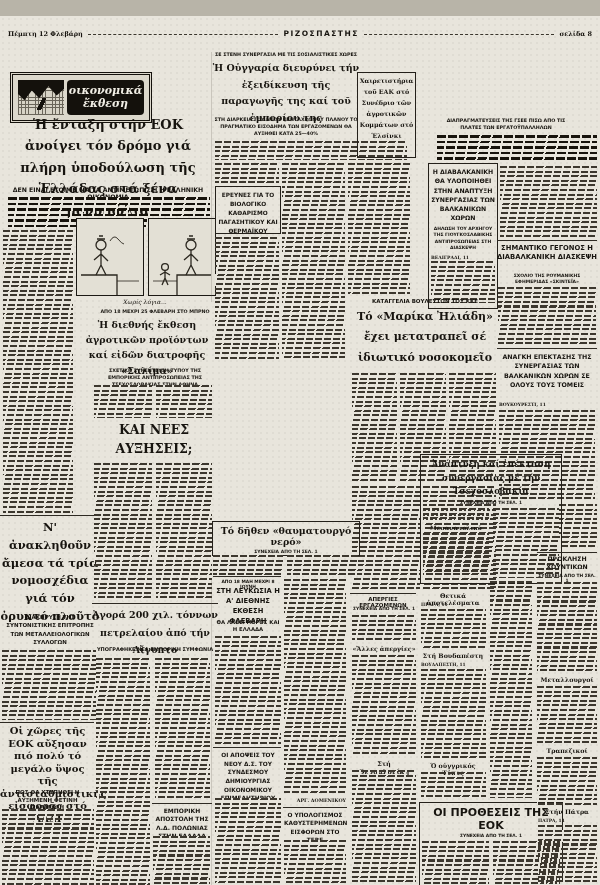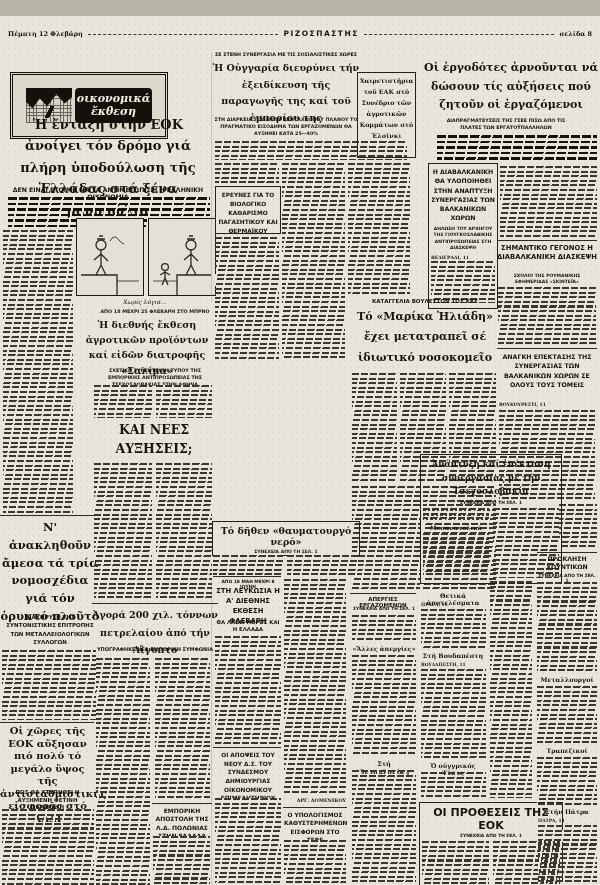--- a/index.html
+++ b/index.html
@@ -18,21 +18,21 @@
   .hl{font-weight:bold;text-align:center;}
   .serif{font-family:"DejaVu Serif",serif;}
   .sans{font-family:"DejaVu Sans",sans-serif;}
   .hr{border-top:1px solid #2e2a23;height:0;}
   .vr{border-left:1px solid #55504636;width:0;}
   .box{border:1px solid #24201a;}
   .tinylbl{font-family:"DejaVu Sans",sans-serif;font-weight:bold;text-align:center;}
   .masthead{display:flex;align-items:center;gap:5px;font-weight:bold;}
   .mdash{flex:1;border-top:1px solid #3a362d;height:0;margin-top:1px;
          border-top-style:dashed;}
-  .logo-outer{border:3px double #14110c;background:#dcd8cc;display:flex;padding:13px;gap:3px;align-items:stretch;}
+  .logo-outer{border:3px double #14110c;background:#dcd8cc;display:flex;padding:5px;gap:3px;align-items:stretch;}
   .chartic{width:46px;background:
       repeating-linear-gradient(to right,#6a655a 0 0.8px, transparent 0.8px 3.4px),
       repeating-linear-gradient(to bottom,#6a655a 0 0.8px, transparent 0.8px 3.4px),#d7d3c6;
       position:relative;overflow:hidden;}
   .chartic .peak{position:absolute;inset:0;background:#14110c;
       clip-path:polygon(0 0,100% 0,100% 26%,84% 44%,66% 18%,46% 52%,30% 30%,14% 58%,0 40%);}
   .chartic .pl{position:absolute;left:2px;right:2px;bottom:5px;height:12px;
       background:linear-gradient(115deg,transparent 47%,#14110c 47% 56%,transparent 56%);}
   .logo-label{flex:1;background:#14110c;color:#f2efe6;display:flex;flex-direction:column;
       align-items:center;justify-content:center;font-style:italic;font-weight:bold;
@@ -132,21 +132,20 @@
   <div class="abs tinylbl" style="left:213px;top:100px;width:146px;font-size:4.8px;line-height:1.5;">ΣΤΗ ΔΙΑΡΚΕΙΑ ΤΟΥ ΝΕΟΥ ΠΕΝΤΑΧΡΟΝΟΥ ΠΛΑΝΟΥ ΤΟ ΠΡΑΓΜΑΤΙΚΟ ΕΙΣΟΔΗΜΑ ΤΩΝ ΕΡΓΑΖΟΜΕΝΩΝ ΘΑ ΑΥΞΗΘΕΙ ΚΑΤΑ 25—40%</div>
   <div class="abs gk" style="left:215px;top:125px;width:192px;height:19px;"></div>
   <div class="abs gk" style="left:215px;top:147px;width:64px;height:21px;"></div>
   <div class="abs box tinylbl" style="left:215px;top:170px;width:64px;height:42px;font-size:5.8px;line-height:1.55;padding-top:4px;">ΕΡΕΥΝΕΣ ΓΙΑ ΤΟ ΒΙΟΛΟΓΙΚΟ ΚΑΘΑΡΙΣΜΟ ΠΑΓΑΣΗΤΙΚΟΥ ΚΑΙ ΘΕΡΜΑΪΚΟΥ</div>
   <div class="abs gk" style="left:215px;top:221px;width: 64px;height:122px;"></div>
   <div class="abs gk" style="left:282px;top:147px;width:63px;height:196px;"></div>
   <div class="abs gk" style="left:348px;top:147px;width:62px;height:132px;"></div>
 
   <div class="abs box tinylbl serif" style="left:357px;top:56px;width:55px;height:80px;font-size:6.3px;line-height:1.75;padding:2px 1px;font-family:'DejaVu Serif',serif;">Χαιρετιστήρια τοῦ ΕΑΚ στό Συνέδριο τῶν ἀγροτικῶν Κομμάτων στό Ἑλσίνκι</div>
 
-  <div class="abs hl serif" style="left:424px;top:43px;width:174px;font-size:11px;line-height:1.7;">Οἱ ἐργοδότες ἀρνοῦνται νά δώσουν τίς αὐξήσεις πού ζητοῦν οἱ ἐργαζόμενοι</div>
   <div class="abs tinylbl" style="left:446px;top:101px;width:120px;font-size:4.8px;line-height:1.5;">ΔΙΑΠΡΑΓΜΑΤΕΥΣΕΙΣ ΤΗΣ ΓΣΕΕ ΠΙΣΩ ΑΠΟ ΤΙΣ ΠΛΑΤΕΣ ΤΩΝ ΕΡΓΑΤΟΫΠΑΛΛΗΛΩΝ</div>
   <div class="abs gkb" style="left:437px;top:119px;width:160px;height:25px;"></div>
   <div class="abs gk" style="left:500px;top:150px;width:97px;height:72px;"></div>
 
   <div class="abs box" style="left:428px;top:147px;width:64px;height:138px;padding:3px 2px;">
     <div class="tinylbl" style="font-size:6.2px;line-height:1.5;">Η ΔΙΑΒΑΛΚΑΝΙΚΗ ΘΑ ΥΛΟΠΟΙΗΘΕΙ ΣΤΗΝ ΑΝΑΠΤΥΞΗ ΣΥΝΕΡΓΑΣΙΑΣ ΤΩΝ ΒΑΛΚΑΝΙΚΩΝ ΧΩΡΩΝ</div>
     <div class="tinylbl" style="font-size:4.5px;line-height:1.45;margin-top:3px;">ΔΗΛΩΣΗ ΤΟΥ ΑΡΧΗΓΟΥ ΤΗΣ ΓΙΟΥΓΚΟΣΛΑΒΙΚΗΣ ΑΝΤΙΠΡΟΣΩΠΕΙΑΣ ΣΤΗ ΔΙΑΣΚΕΨΗ</div>
     <div style="font-size:4.5px;font-weight:bold;margin-top:3px;">ΒΕΛΙΓΡΑΔΙ, 11</div>
     <div class="gk" style="height:42px;margin-top:1px;"></div>
   </div>

